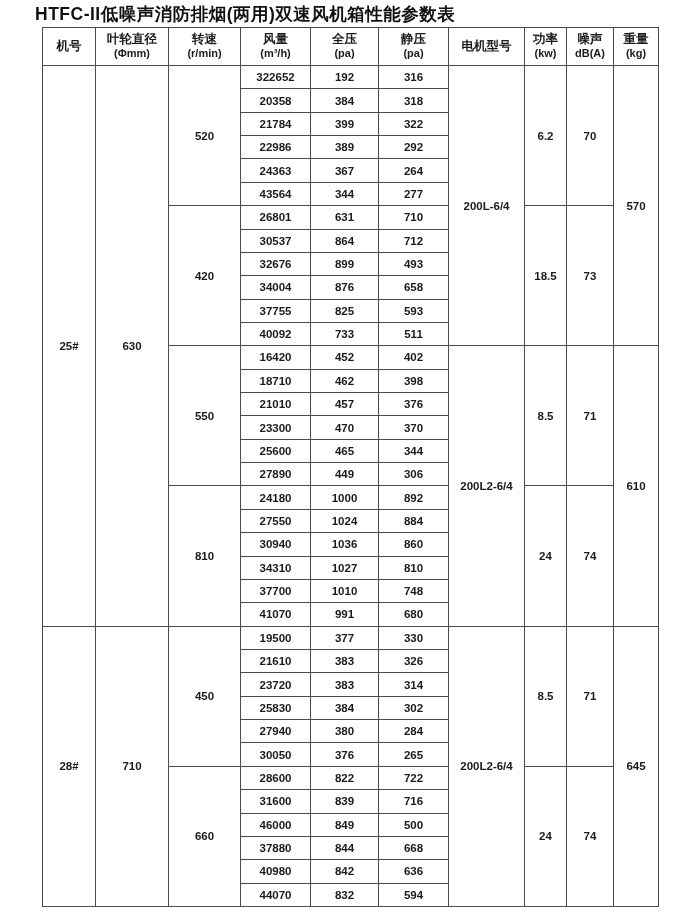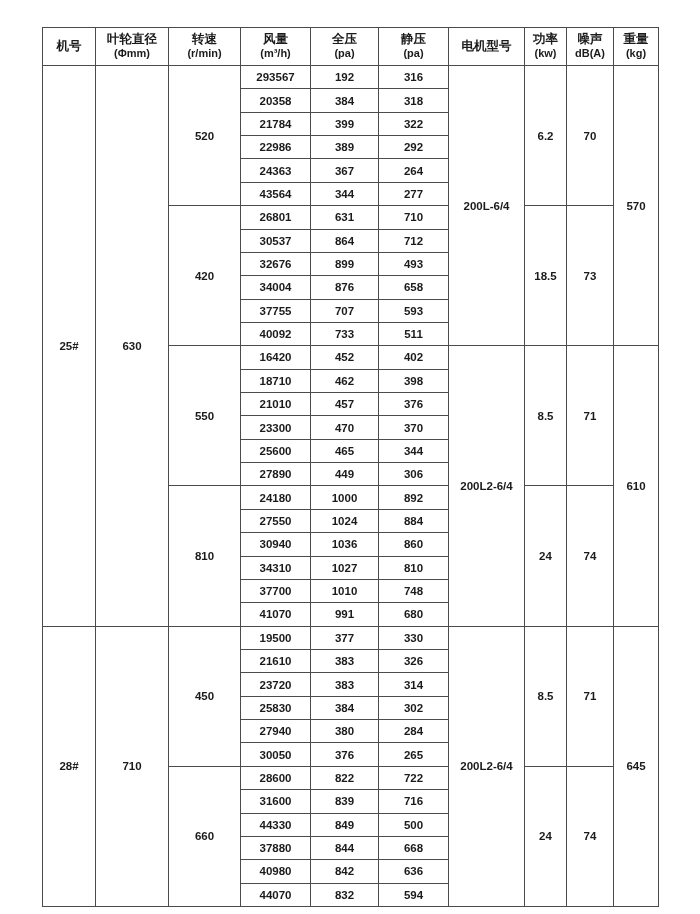--- a/index.html
+++ b/index.html
@@ -57,20 +57,21 @@
     font-weight: bold;
   }
   .spec-table td {
     font-size: 11.5px;
   }
 </style>
 </head>
 <body>
 
 <div class="page">
+  <h1 class="title">HTFC-II低噪声消防排烟(两用)双速风机箱性能参数表</h1>
   <table class="spec-table">
     <colgroup id="colgroup">
         <col style="width: 53px;">
         <col style="width: 73px;">
         <col style="width: 72px;">
         <col style="width: 70px;">
         <col style="width: 68px;">
         <col style="width: 70px;">
         <col style="width: 76px;">
         <col style="width: 42px;">
@@ -117,21 +118,21 @@
             <div>重量</div>
             <div class="unit">(kg)</div>
           </th>
         </tr>
     </thead>
     <tbody id="table-body">
         <tr>
           <td rowspan="24">25#</td>
           <td rowspan="24">630</td>
           <td rowspan="6">520</td>
-          <td>293567</td>
+          <td>322652</td>
           <td>192</td>
           <td>316</td>
           <td rowspan="12">200L-6/4</td>
           <td rowspan="6">6.2</td>
           <td rowspan="6">70</td>
           <td rowspan="12">570</td>
         </tr>
         <tr>
           <td>20358</td>
           <td>384</td>
@@ -175,21 +176,21 @@
           <td>899</td>
           <td>493</td>
         </tr>
         <tr>
           <td>34004</td>
           <td>876</td>
           <td>658</td>
         </tr>
         <tr>
           <td>37755</td>
-          <td>707</td>
+          <td>825</td>
           <td>593</td>
         </tr>
         <tr>
           <td>40092</td>
           <td>733</td>
           <td>511</td>
         </tr>
         <tr>
           <td rowspan="6">550</td>
           <td>16420</td>
@@ -302,21 +303,21 @@
           <td>722</td>
           <td rowspan="6">24</td>
           <td rowspan="6">74</td>
         </tr>
         <tr>
           <td>31600</td>
           <td>839</td>
           <td>716</td>
         </tr>
         <tr>
-          <td>44330</td>
+          <td>46000</td>
           <td>849</td>
           <td>500</td>
         </tr>
         <tr>
           <td>37880</td>
           <td>844</td>
           <td>668</td>
         </tr>
         <tr>
           <td>40980</td>

